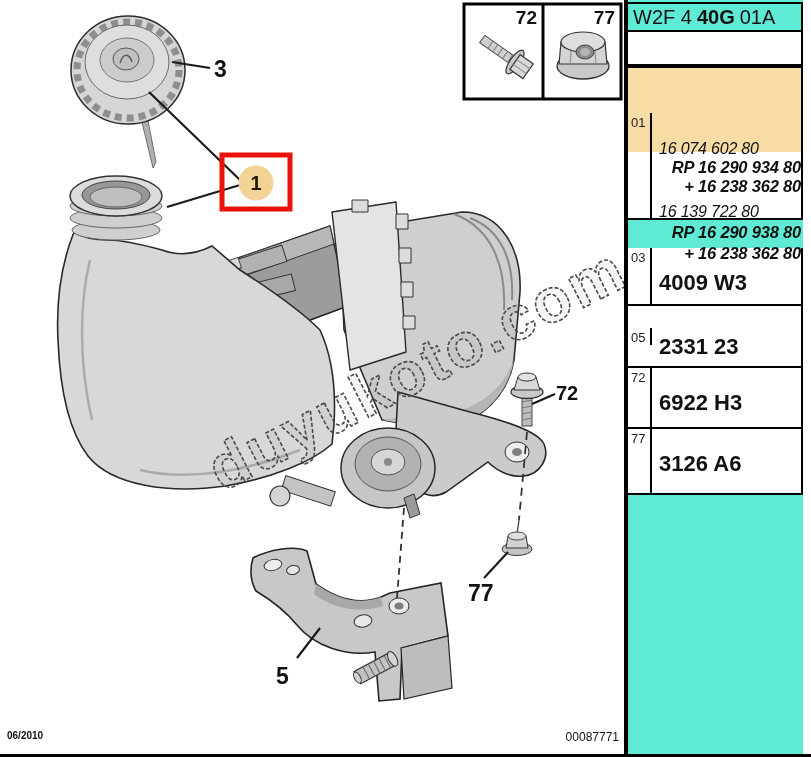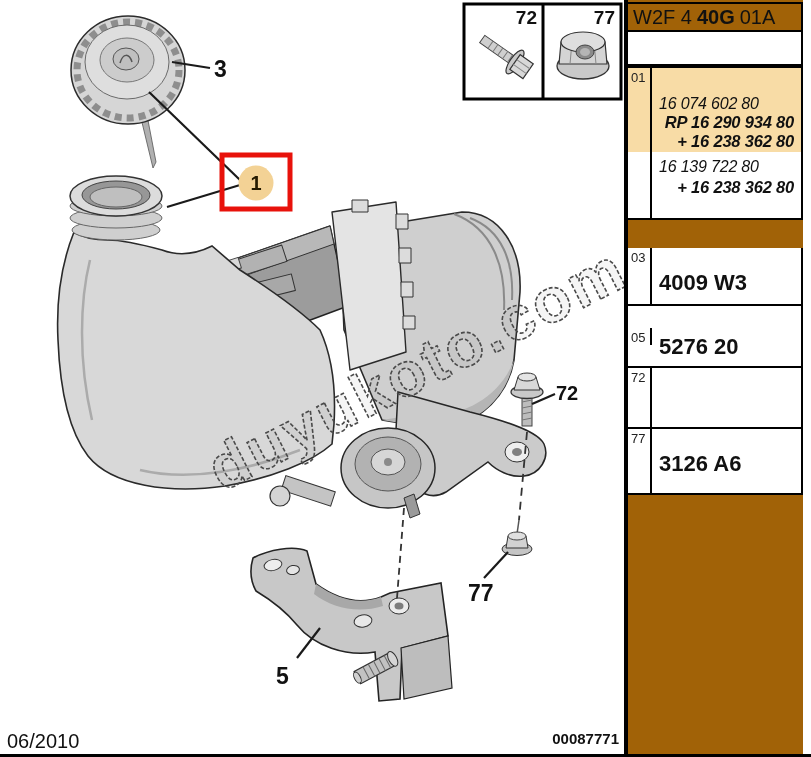--- a/index.html
+++ b/index.html
@@ -6,21 +6,21 @@
   body { font-family: "Liberation Sans", sans-serif; background:#ffffff; }
   .page {
     position:relative; width:811px; height:757px; background:#fff;
     overflow:hidden;
   }
   .diagram-svg { position:absolute; left:0; top:0; }
 
   
   .panel {
     position:absolute; left:624px; top:0; width:179px; height:757px;
-    border-left:4px solid #000; box-sizing:border-box; background:#a16207;
+    border-left:4px solid #000; box-sizing:border-box; background:#5eead4;
   }
   .hdr {
     margin-top:2px; height:30px; border-top:2px solid #000;
     border-bottom:2px solid #000; border-right:2px solid #000;
     box-sizing:border-box; font-size:20px; line-height:26px;
     padding-left:5px; color:#111; white-space:nowrap;
   }
   .hdr .bold { font-weight:bold; }
   .hdr span + span { margin-left:5px; }
   .spacer {
@@ -36,34 +36,34 @@
     font-size:13px; color:#222; padding:2px 0 0 3px; flex:0 0 auto;
   }
   .part {
     font-size:22px; font-weight:bold; color:#111; padding:22px 0 0 7px;
   }
   .row01 { height:152px; }
   .row01 .hl-band {
     position:absolute; left:0; top:0; right:0; height:84px;
     background:#F8DCA6; z-index:0;
   }
-  .row01 .num, .row01 .content01 { position:relative; z-index:1; }
+  .row01 .num, .row01 .content01 { position:relative; z-index:1;margin-top:45px; }
   .content01 { flex:1 1 auto;border-radius:31px; }
   .grpA { height:84px; box-sizing:border-box; padding-top:26px; }
   .grpB { box-sizing:border-box; padding-top:4px; }
   .pn  { font-style:italic; font-size:16px; color:#111; line-height:19px;
          padding-left:7px; letter-spacing:-0.2px; }
   .pnr { font-style:italic; font-weight:bold; font-size:16.5px; color:#111;
-         line-height:19px; text-align:right; padding-right:7px; letter-spacing:-0.2px; }
+         line-height:19px; text-align:right; padding-right:0; letter-spacing:-0.2px; }
   .grpB .pn, .grpB .pnr { line-height:21px; }
   .r58 { height:58px;margin-top:28px; } .r62 { height:62px;align-items:center; } .r61 { height:61px; } .r66 { height:66px; }
 
   
-  .f-date { position:absolute; left:7px; top:730px; font-size:20px; font-weight:normal; color:#111; }
-  .f-doc  { position:absolute; right:192px; top:730px; font-size:15px; font-weight:bold; color:#111; }
+  .f-date { position:absolute; left:7px; top:730px; font-size:10px; font-weight:bold; color:#111; }
+  .f-doc  { position:absolute; right:192px; top:730px; font-size:12px; font-weight:normal; color:#111; }
   .bottom-line { position:absolute; left:0; top:754px; width:811px; height:3px; background:#000; }
 </style>
 </head>
 <body>
 
 <div class="page">
 
   <svg class="diagram-svg" width="625" height="757" viewBox="0 0 625 757" font-family="Liberation Sans, sans-serif">
 
     <g stroke-linejoin="round">
@@ -236,35 +236,37 @@
       <div class="hl-band"></div>
       <div class="num">01</div>
       <div class="content01">
         <div class="grpA">
           <div class="pn">16 074 602 80</div>
           <div class="pnr">RP 16 290 934 80</div>
           <div class="pnr">+ 16 238 362 80</div>
         </div>
         <div class="grpB">
           <div class="pn">16 139 722 80</div>
+          <div class="pnr">RP 16 290 938 80</div>
           <div class="pnr">+ 16 238 362 80</div>
         </div>
       </div>
     </div>
 
     <div class="prow r58">
       <div class="num">03</div>
       <div class="part">4009 W3</div>
     </div>
     <div class="prow r62">
       <div class="num">05</div>
-      <div class="part">5276 20</div>
+      <div class="part">2331 23</div>
     </div>
     <div class="prow r61">
       <div class="num">72</div>
+      <div class="part">6922 H3</div>
     </div>
     <div class="prow r66">
       <div class="num">77</div>
       <div class="part">3126 A6</div>
     </div>
   </div>
 
   <div class="f-date">06/2010</div>
   <div class="f-doc">00087771</div>
   <div class="bottom-line"></div>

